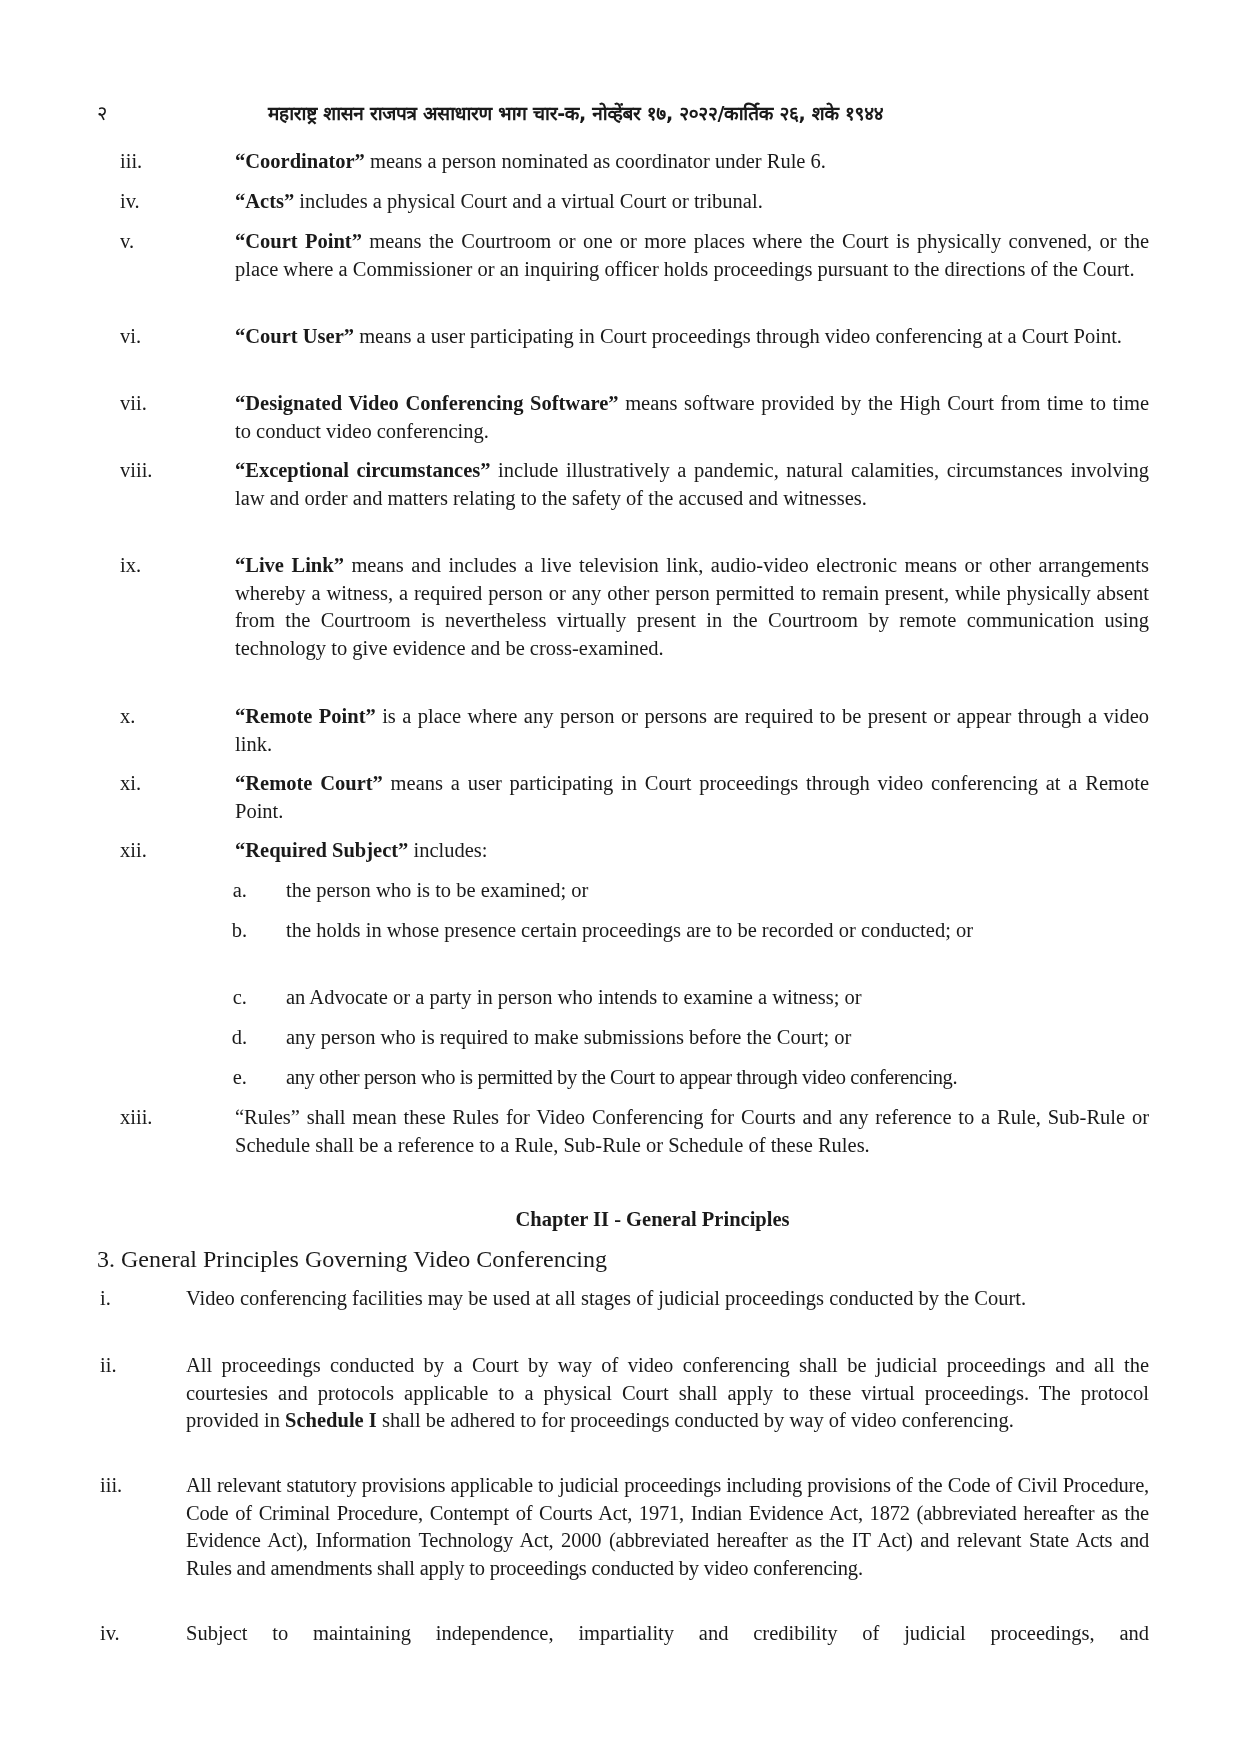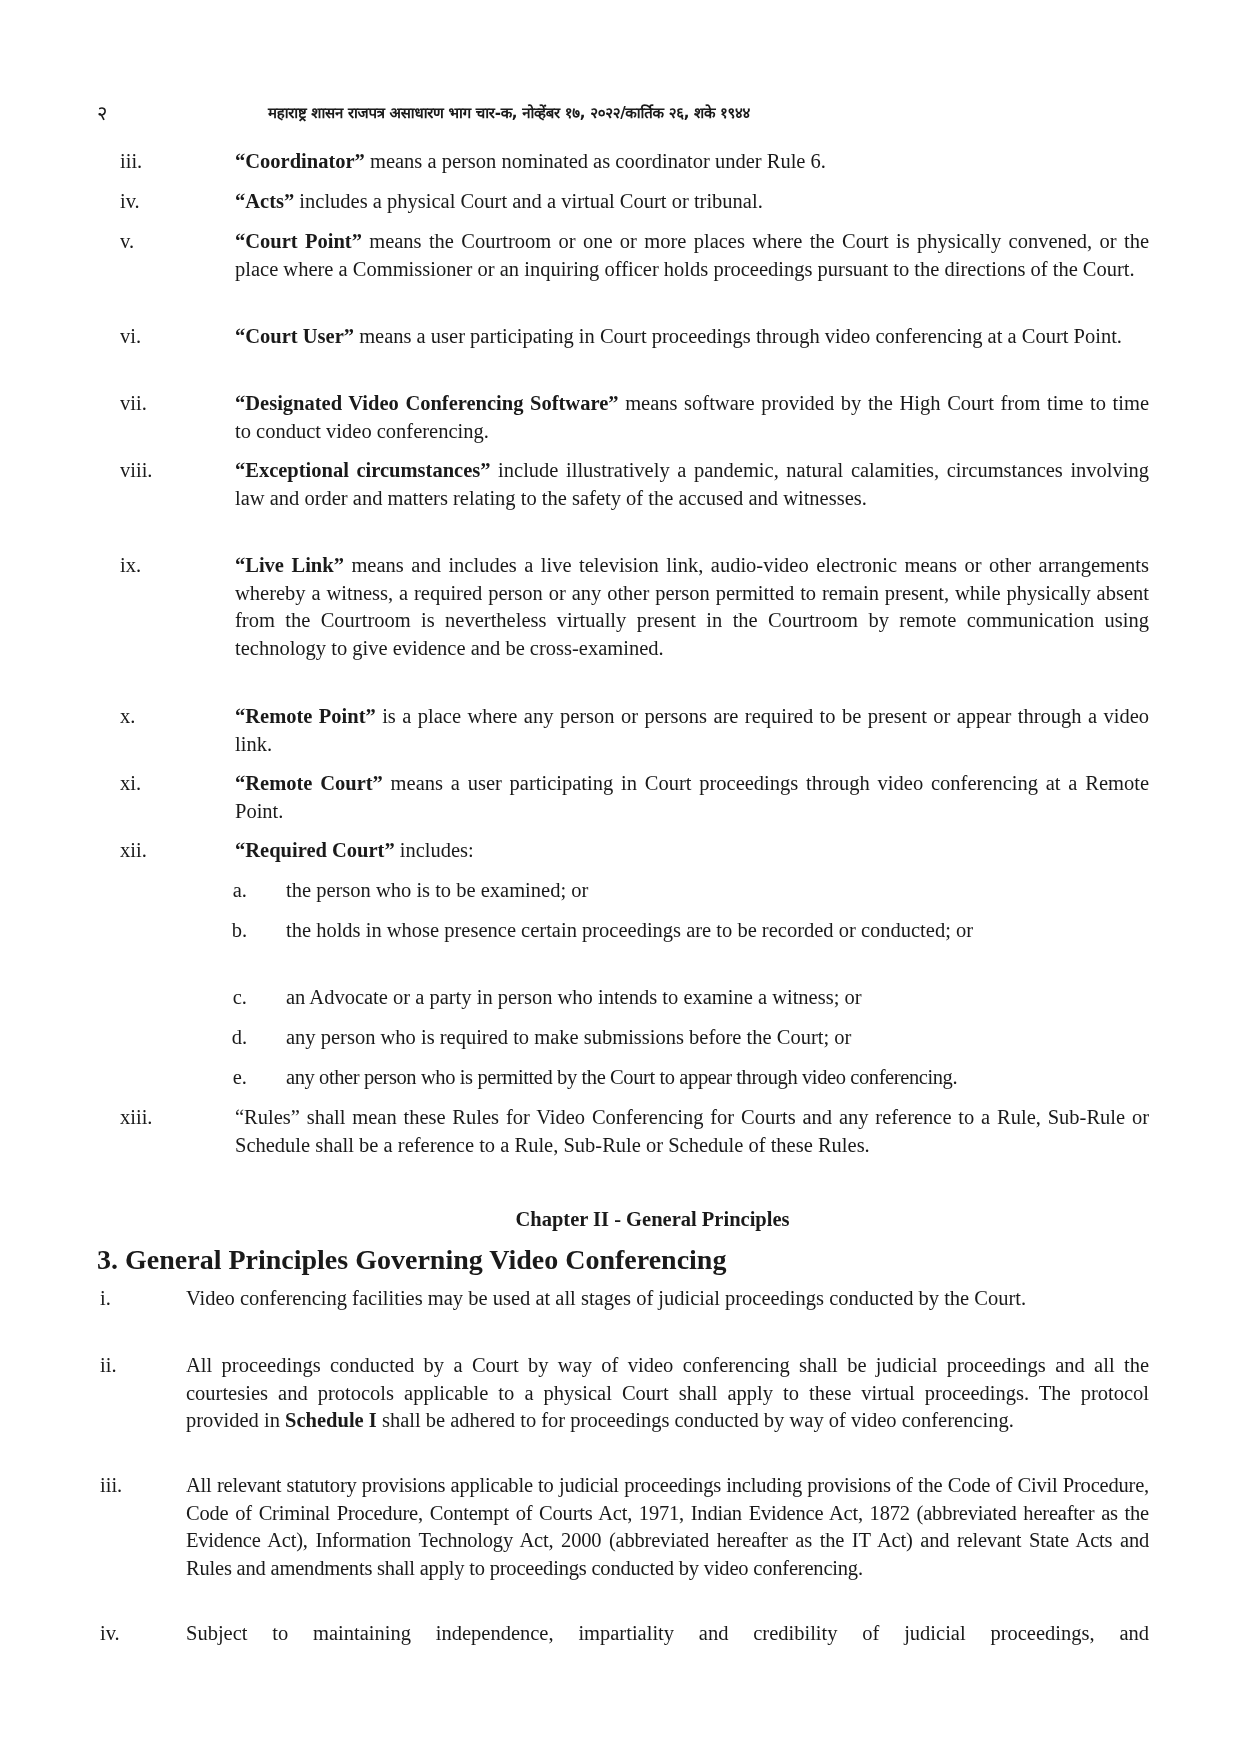--- a/index.html
+++ b/index.html
@@ -5,34 +5,34 @@
   html, body { margin: 0; padding: 0; background: #ffffff; }
   body {
     width: 1241px; height: 1754px; position: relative; overflow: hidden;
     font-family: "Liberation Serif", "DejaVu Serif", serif;
     color: #1a1a1a;
     font-size: 20.5px;
     line-height: 27.5px;
   }
   .header { position: absolute; top: 100px; left: 0; width: 1241px; height: 32px; }
   .header .pg { position: absolute; left: 97px; top: 0; font-size: 20px; font-family: "DejaVu Sans", sans-serif; }
-  .header .ttl { position: absolute; left: 268px; top: 0; font-size: 15px; font-weight: bold; font-family: "DejaVu Sans", sans-serif; letter-spacing: -0.3px; }
+  .header .ttl { position: absolute; left: 268px; top: 0; font-size: 19px; font-weight: bold; font-family: "DejaVu Sans", sans-serif; letter-spacing: -0.3px; }
 
   .item { position: absolute; left: 0; width: 1241px; }
   .num { position: absolute; text-align: left; }
   .txt { position: absolute; text-align: justify; }
   .txt b { font-weight: bold; }
   .def .num { left: 120px; width: 80px; }
   .def .txt { left: 235px; width: 914px; }
   .sub .num { left: 205px; width: 42px; text-align: right; }
   .sub .txt { left: 286px; width: 863px; }
   .gp .num { left: 100px; width: 48px; }
   .gp .txt { left: 186px; width: 963px; }
   .chapter { position: absolute; top: 1206px; left: 0; width: 1241px; text-align: center; font-weight: bold; margin-left: 32px; }
-  .section { position: absolute; top: 1246px; left: 97px; font-weight: bold; font-size: 28px; }
+  .section { position: absolute; top: 1246px; left: 97px; font-weight: normal; font-size: 24px; }
   .last-line { text-align-last: justify; }
 </style>
 </head>
 <body>
 
 <div class="header">
   <span class="pg">२</span>
   <span class="ttl">महाराष्ट्र शासन राजपत्र असाधारण भाग चार-क, नोव्हेंबर १७, २०२२/कार्तिक २६, शके १९४४</span>
 </div>
 
@@ -67,21 +67,21 @@
 <div class="item def" style="top:703px">
   <span class="num">x.</span>
   <span class="txt"><b>“Remote Point”</b><span> is a place where any person or persons are required to be present or appear through a video link.</span></span>
 </div>
 <div class="item def" style="top:770px">
   <span class="num">xi.</span>
   <span class="txt"><b>“Remote Court”</b><span> means a user participating in Court proceedings through video conferencing at a Remote Point.</span></span>
 </div>
 <div class="item def" style="top:837px">
   <span class="num">xii.</span>
-  <span class="txt"><b>“Required Court”</b><span> includes:</span></span>
+  <span class="txt"><b>“Required Subject”</b><span> includes:</span></span>
 </div>
 
 <div class="item sub" style="top:877px">
   <span class="num">a.</span>
   <span class="txt">the person who is to be examined; or</span>
 </div>
 <div class="item sub" style="top:917px">
   <span class="num">b.</span>
   <span class="txt">the holds in whose presence certain proceedings are to be recorded or conducted; or</span>
 </div>

